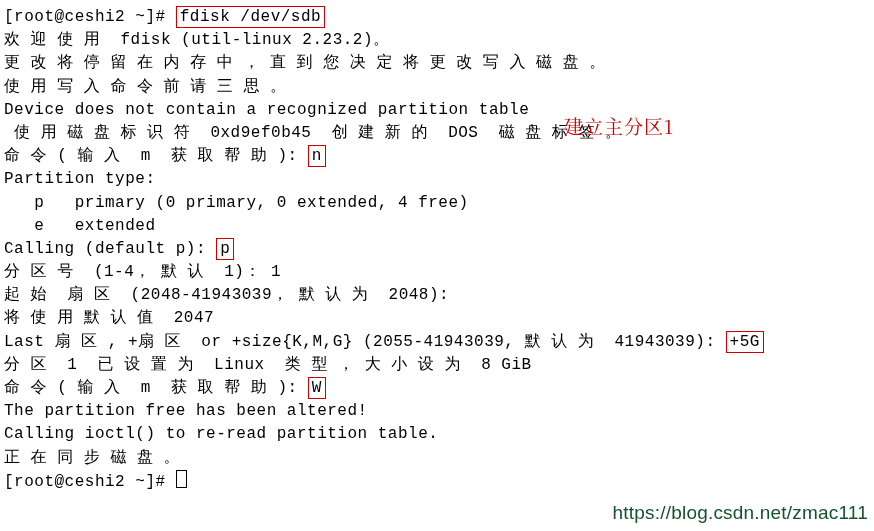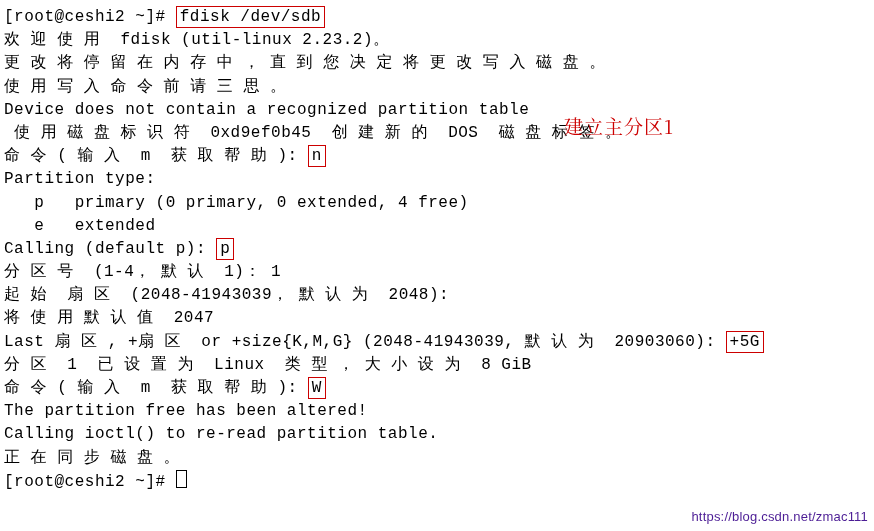--- a/index.html
+++ b/index.html
@@ -28,23 +28,23 @@
     position: absolute;
     color: #cc0000;
     font-family: "SimSun","Songti SC","Noto Serif CJK SC",serif;
     font-size: 19px;
     letter-spacing: 1px;
   }
   .watermark {
     position: absolute;
     right: 6px;
     bottom: 4px;
-    color: #4c1d95;
+    color: #14532d;
     font-family: Arial, sans-serif;
-    font-size: 13px;
+    font-size: 19px;
     letter-spacing: 0.2px;
   }
   .cursor-box {
     display: inline-block;
     width: 9px;
     height: 16px;
     border: 1px solid #000;
     vertical-align: -2px;
   }
 </style>
@@ -61,21 +61,21 @@
 <div class="line"> 使 用 磁 盘 标 识 符  0xd9ef0b45  创 建 新 的  DOS  磁 盘 标 签 。</div>
 <div class="line"></div>
 <div class="line"><span>命 令 ( 输 入  m  获 取 帮 助 ): </span><span class="box">n</span></div>
 <div class="line">Partition type:</div>
 <div class="line">   p   primary (0 primary, 0 extended, 4 free)</div>
 <div class="line">   e   extended</div>
 <div class="line"><span>Calling (default p): </span><span class="box">p</span></div>
 <div class="line">分 区 号  (1-4， 默 认  1)： 1</div>
 <div class="line">起 始  扇 区  (2048-41943039， 默 认 为  2048):</div>
 <div class="line">将 使 用 默 认 值  2047</div>
-<div class="line"><span>Last 扇 区 , +扇 区  or +size{K,M,G} (2048-41943039, 默 认 为  20903060): </span><span class="box">+5G</span></div>
+<div class="line"><span>Last 扇 区 , +扇 区  or +size{K,M,G} (2055-41943039, 默 认 为  41943039): </span><span class="box">+5G</span></div>
 <div class="line">分 区  1  已 设 置 为  Linux  类 型 ， 大 小 设 为  8 GiB</div>
 <div class="line"></div>
 <div class="line"><span>命 令 ( 输 入  m  获 取 帮 助 ): </span><span class="box">W</span></div>
 <div class="line">The partition free has been altered!</div>
 <div class="line"></div>
 <div class="line">Calling ioctl() to re-read partition table.</div>
 <div class="line">正 在 同 步 磁 盘 。</div>
 <div class="line"><span>[root@ceshi2 ~]# </span><span class="cursor-box"></span></div>
 
 <div class="annotation" style="left:564px; top:112px;">建立主分区1</div>

